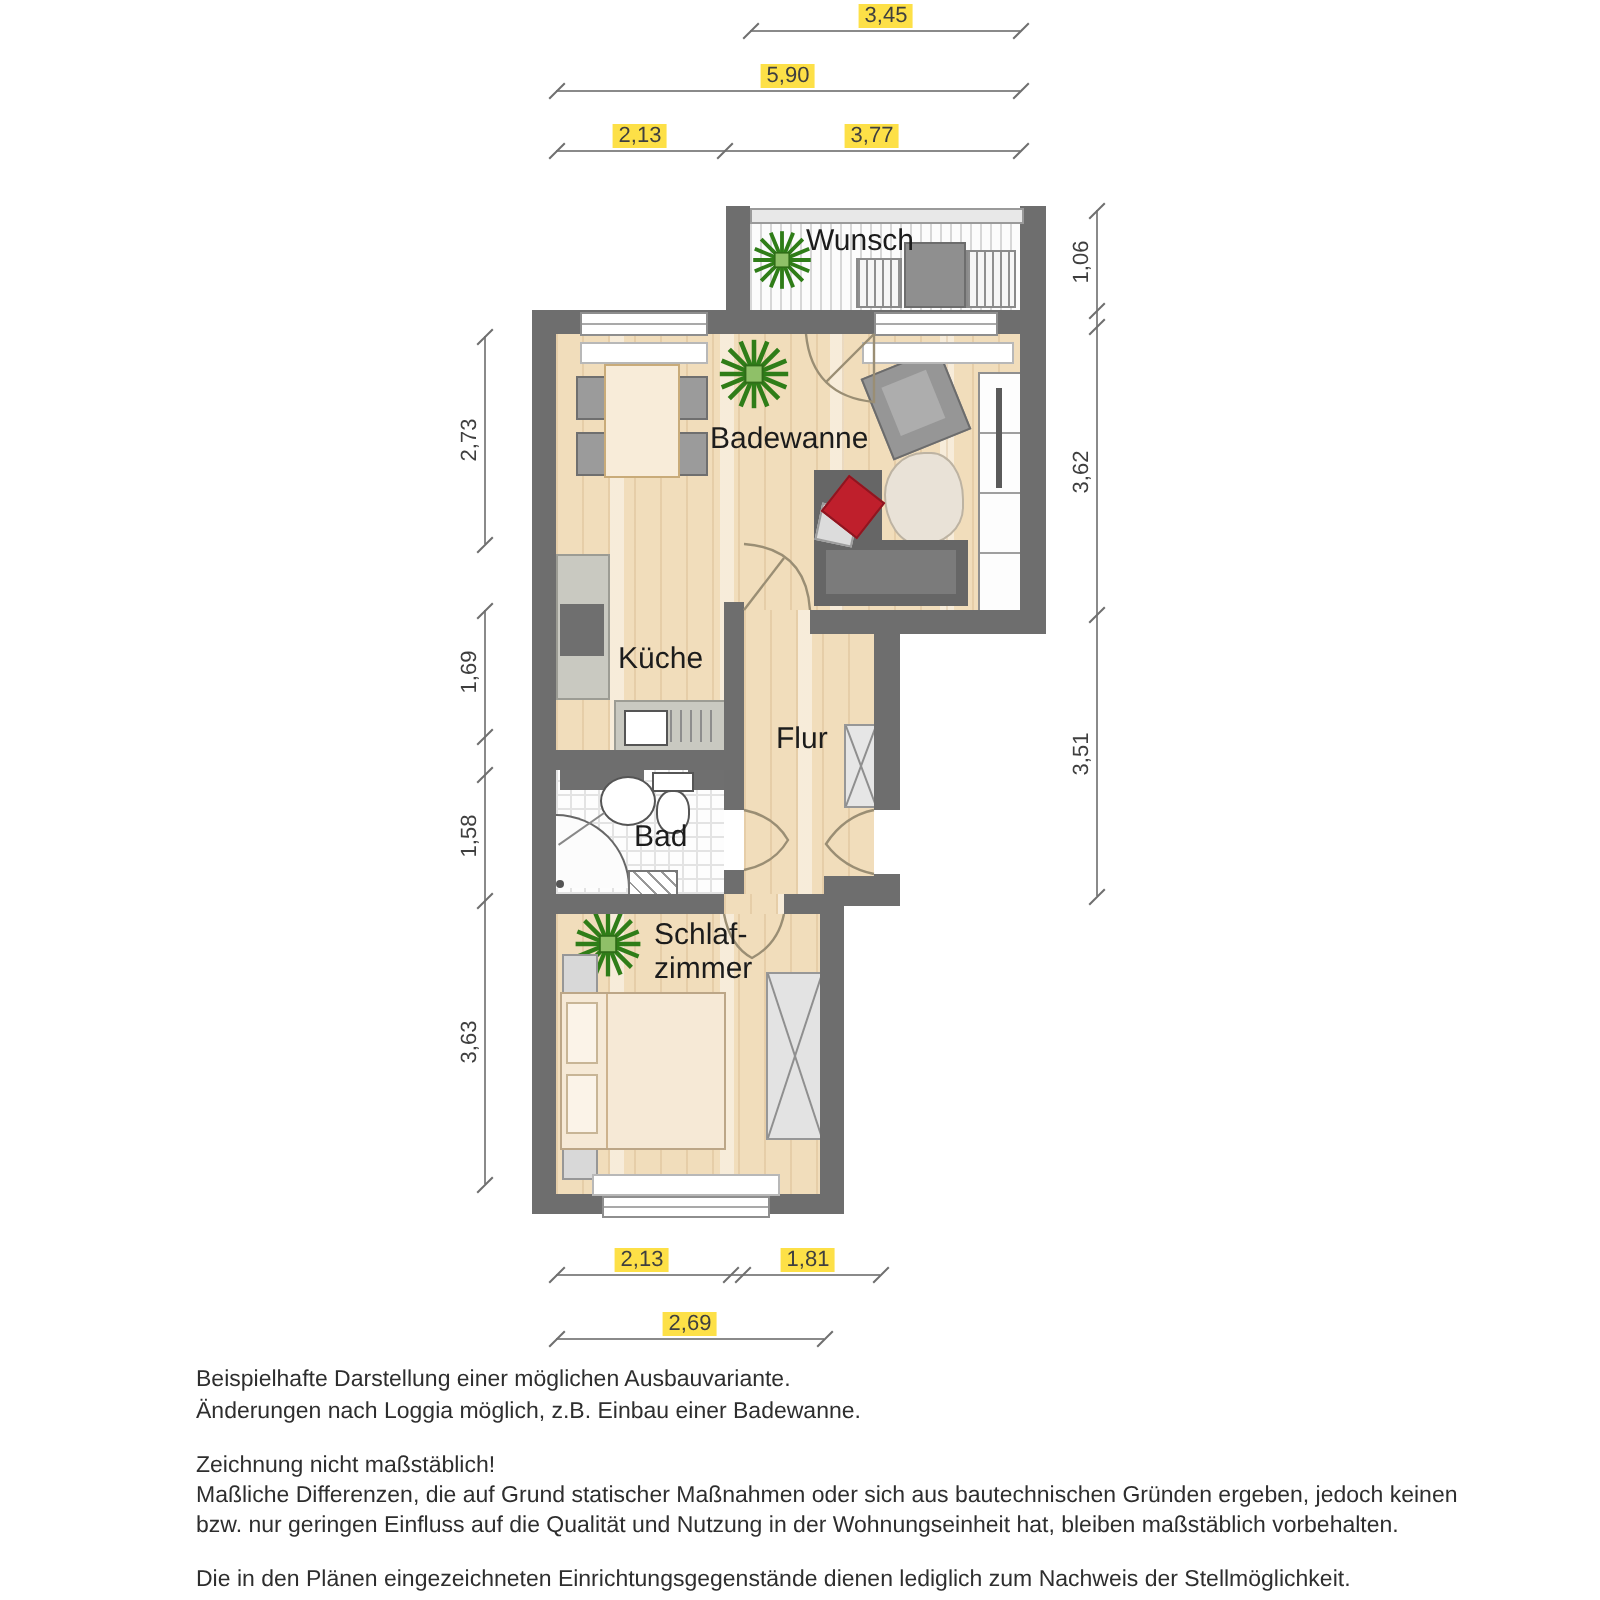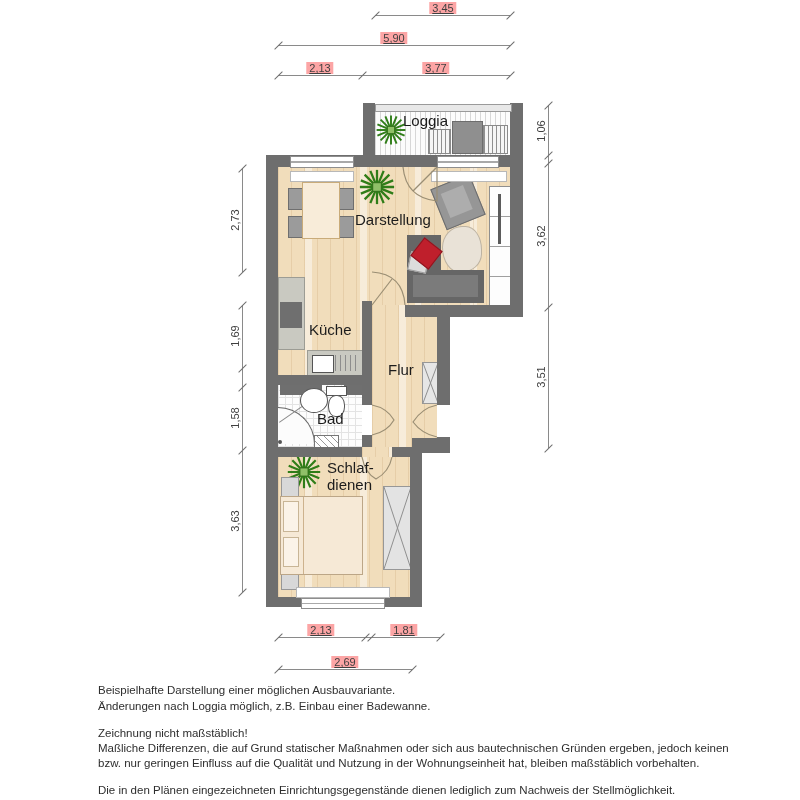--- a/index.html
+++ b/index.html
@@ -28,21 +28,21 @@
   
   .gray{position:absolute;background:#9b9b9b;border:1px solid #6f6f6f;}
   .dark{position:absolute;background:#6f6f6f;}
   .beige{position:absolute;background:#f8ecd9;border:1px solid #c9ab79;}
   .whitef{position:absolute;background:#fdfdfd;border:1px solid #8f8f8f;}
   .counter{position:absolute;background:#c9c9c1;border:1px solid #9c9c94;}
   
   .dh{position:absolute;height:1px;background:#8a8a8a;}
   .dv{position:absolute;width:1px;background:#8a8a8a;}
   .tk{position:absolute;width:11px;height:1px;background:#6f6f6f;transform:rotate(-45deg);}
-  .dl{position:absolute;font-size:11px;color:#3f3f3f;background:#fca5a5;padding:0 3px;transform:translateX(-50%);white-space:nowrap;text-decoration:underline;}
+  .dl{position:absolute;font-size:11px;color:#3f3f3f;background:#fde047;padding:0 3px;transform:translateX(-50%);white-space:nowrap;}
   .dlv{position:absolute;font-size:11px;color:#3f3f3f;background:#fff;padding:0 3px;
        transform:translate(-50%,-50%) rotate(-90deg);white-space:nowrap;}
   
   .rl{position:absolute;font-size:15px;color:#1c1c1c;white-space:nowrap;}
   
   .ft{position:absolute;left:98px;font-size:11.5px;color:#2e2e2e;white-space:nowrap;}
   svg.overlay{position:absolute;overflow:visible;}
 </style>
 </head>
 <body>
@@ -183,27 +183,27 @@
   <svg class="overlay" style="left:372px;top:405px;width:22px;height:30px">
     <path d="M0,0 Q15,3 22,15 Q15,27 0,30" fill="none" stroke="#9a8e74" stroke-width="1.2"></path>
   </svg>
   <svg class="overlay" style="left:413px;top:405px;width:24px;height:32px">
     <path d="M24,0 Q9,3 0,17 Q9,29 24,32" fill="none" stroke="#9a8e74" stroke-width="1.2"></path>
   </svg>
   <svg class="overlay" style="left:362px;top:457px;width:30px;height:22px">
     <path d="M0,0 Q3,16 14,22 Q27,15 30,0" fill="none" stroke="#9a8e74" stroke-width="1.2"></path>
   </svg>
 
-  <span class="rl" style="left:403px;top:112px">Loggia</span>
-  <span class="rl" style="left:355px;top:211px">Darstellung</span>
+  <span class="rl" style="left:403px;top:112px">Wunsch</span>
+  <span class="rl" style="left:355px;top:211px">Badewanne</span>
   <span class="rl" style="left:309px;top:321px">Küche</span>
   <span class="rl" style="left:388px;top:361px">Flur</span>
   <span class="rl" style="left:317px;top:410px">Bad</span>
   <span class="rl" style="left:327px;top:459px">Schlaf-</span>
-  <span class="rl" style="left:327px;top:476px">dienen</span>
+  <span class="rl" style="left:327px;top:476px">zimmer</span>
 
   <div class="dh" style="left:375px;top:15px;width:135px"></div>
   <div class="tk" style="left:370px;top:15px"></div>
   <div class="tk" style="left:505px;top:15px"></div>
   <span class="dl" style="left:443px;top:2px">3,45</span>
 
   <div class="dh" style="left:278px;top:45px;width:232px"></div>
   <div class="tk" style="left:273px;top:45px"></div>
   <div class="tk" style="left:505px;top:45px"></div>
   <span class="dl" style="left:394px;top:32px">5,90</span>

